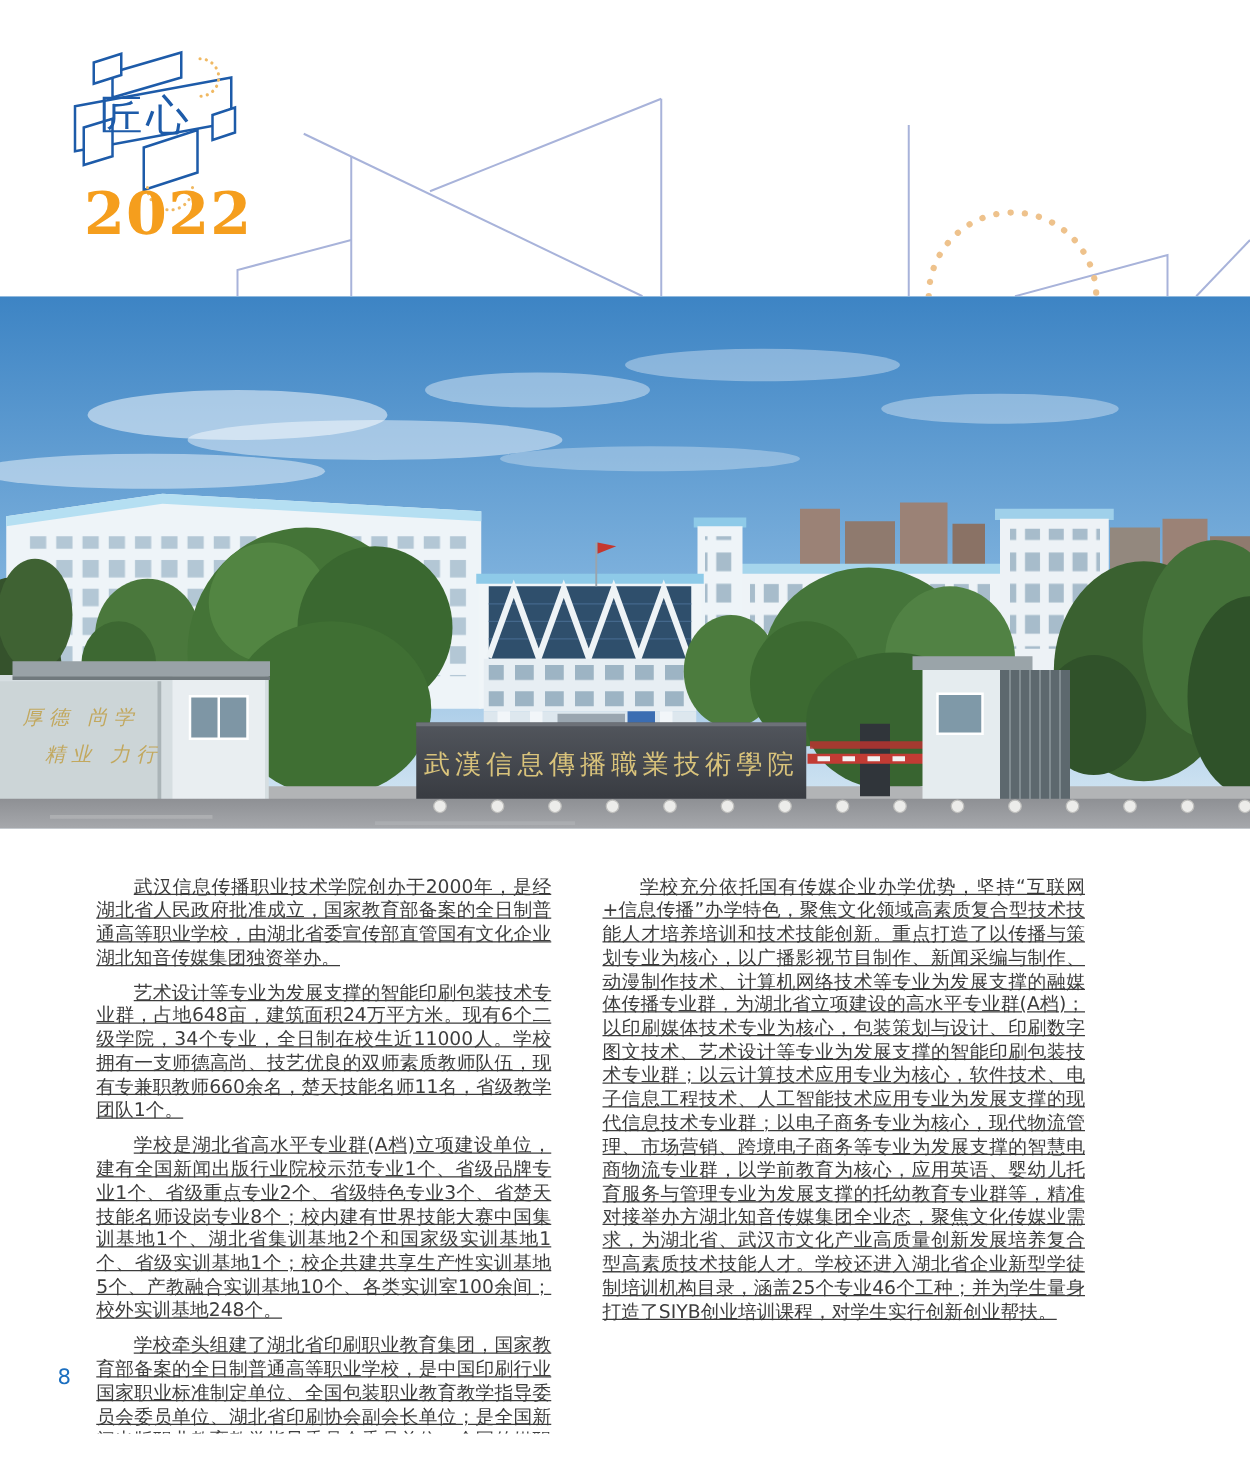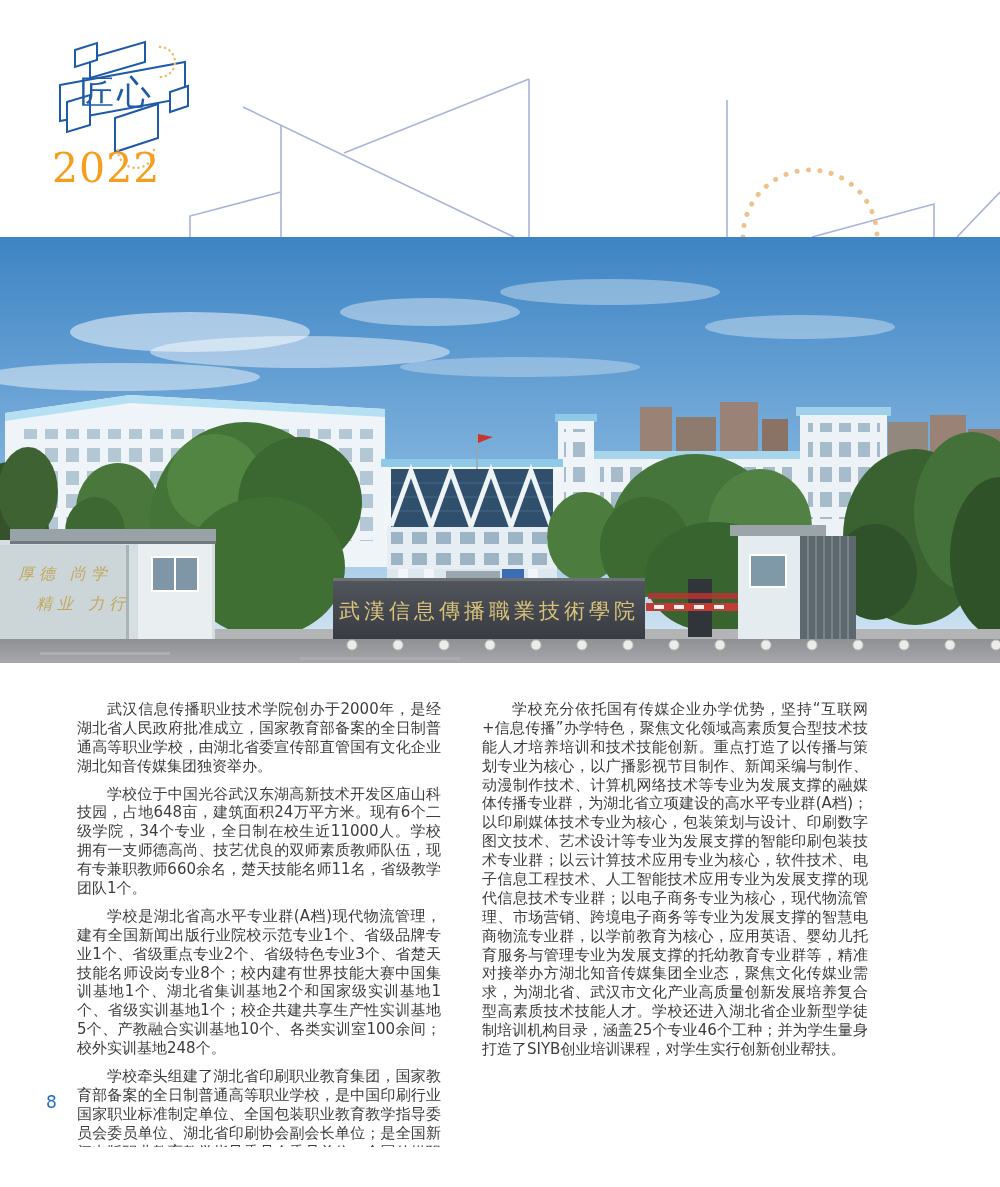--- a/index.html
+++ b/index.html
@@ -5,27 +5,27 @@
   html,body{margin:0;padding:0;background:#ffffff;}
   .page{
     position:relative;width:1000px;height:1147px;margin:0 auto;
     background:#ffffff;overflow:hidden;
     font-family:"DejaVu Sans","Liberation Sans",sans-serif;
   }
   .hdr-svg{position:absolute;left:0;top:0;width:1000px;height:237px;display:block;}
   .year{
     position:absolute;left:52px;top:148px;width:150px;
     font-family:"DejaVu Serif","Liberation Serif",serif;
-    font-weight:400;font-size:41px;letter-spacing:1px;color:#f59e1d;line-height:1;
+    font-weight:700;font-size:47px;letter-spacing:1px;color:#f59e1d;line-height:1;text-align:right;
   }
   .photo-svg{position:absolute;left:0;top:237px;width:1000px;height:426px;display:block;}
   .col{position:absolute;top:700px;color:#3c3c3c;font-size:15px;line-height:1.26;}
   .col-left{left:77px;width:364px;}
   .col-right{left:482px;width:386px;}
-  .col p{margin:0 0 9px 0;text-align:justify;}
+  .col p{margin:0 0 9px 0;text-align:justify;text-decoration:underline;}
   .col p.indent{text-indent:2em;}
   .pagenum{
     position:absolute;left:46px;top:1094px;
     color:#1c6fc0;font-size:17px;line-height:1;
   }
 </style>
 </head>
 <body>
 
 <div class="page">
@@ -239,22 +239,22 @@
       <circle cx="812" cy="408" r="5"></circle>
         <circle cx="858" cy="408" r="5"></circle>
       <circle cx="904" cy="408" r="5"></circle>
         <circle cx="950" cy="408" r="5"></circle>
       <circle cx="996" cy="408" r="5"></circle>
     </g>
   </svg>
 
   <div class="col col-left">
     <p class="indent">武汉信息传播职业技术学院创办于2000年，是经湖北省人民政府批准成立，国家教育部备案的全日制普通高等职业学校，由湖北省委宣传部直管国有文化企业湖北知音传媒集团独资举办。</p>
-    <p class="indent">学校位于中国光谷武汉东湖高新技术开发区庙山科技园，占地648亩，建筑面积24万平方米。现有6个二级学院，34个专业，全日制在校生近11000人。学校拥有一支师德高尚、技艺优良的双师素质教师队伍，现有专兼职教师660余名，楚天技能名师11名，省级教学团队1个。</p>
-    <p class="indent">学校是湖北省高水平专业群(A档)现代物流管理，建有全国新闻出版行业院校示范专业1个、省级品牌专业1个、省级重点专业2个、省级特色专业3个、省楚天技能名师设岗专业8个；校内建有世界技能大赛中国集训基地1个、湖北省集训基地2个和国家级实训基地1个、省级实训基地1个；校企共建共享生产性实训基地5个、产教融合实训基地10个、各类实训室100余间；校外实训基地248个。</p>
+    <p class="indent">艺术设计等专业为发展支撑的智能印刷包装技术专业群，占地648亩，建筑面积24万平方米。现有6个二级学院，34个专业，全日制在校生近11000人。学校拥有一支师德高尚、技艺优良的双师素质教师队伍，现有专兼职教师660余名，楚天技能名师11名，省级教学团队1个。</p>
+    <p class="indent">学校是湖北省高水平专业群(A档)立项建设单位，建有全国新闻出版行业院校示范专业1个、省级品牌专业1个、省级重点专业2个、省级特色专业3个、省楚天技能名师设岗专业8个；校内建有世界技能大赛中国集训基地1个、湖北省集训基地2个和国家级实训基地1个、省级实训基地1个；校企共建共享生产性实训基地5个、产教融合实训基地10个、各类实训室100余间；校外实训基地248个。</p>
     <p class="indent">学校牵头组建了湖北省印刷职业教育集团，国家教育部备案的全日制普通高等职业学校，是中国印刷行业国家职业标准制定单位、全国包装职业教育教学指导委员会委员单位、湖北省印刷协会副会长单位；是全国新闻出版职业教育教学指导委员会委员单位、全国传媒职业教育联盟理事单位、</p>
   </div>
 
   <div class="col col-right">
     <p class="indent">学校充分依托国有传媒企业办学优势，坚持“互联网+信息传播”办学特色，聚焦文化领域高素质复合型技术技能人才培养培训和技术技能创新。重点打造了以传播与策划专业为核心，以广播影视节目制作、新闻采编与制作、动漫制作技术、计算机网络技术等专业为发展支撑的融媒体传播专业群，为湖北省立项建设的高水平专业群(A档)；以印刷媒体技术专业为核心，包装策划与设计、印刷数字图文技术、艺术设计等专业为发展支撑的智能印刷包装技术专业群；以云计算技术应用专业为核心，软件技术、电子信息工程技术、人工智能技术应用专业为发展支撑的现代信息技术专业群；以电子商务专业为核心，现代物流管理、市场营销、跨境电子商务等专业为发展支撑的智慧电商物流专业群，以学前教育为核心，应用英语、婴幼儿托育服务与管理专业为发展支撑的托幼教育专业群等，精准对接举办方湖北知音传媒集团全业态，聚焦文化传媒业需求，为湖北省、武汉市文化产业高质量创新发展培养复合型高素质技术技能人才。学校还进入湖北省企业新型学徒制培训机构目录，涵盖25个专业46个工种；并为学生量身打造了SIYB创业培训课程，对学生实行创新创业帮扶。</p>
   </div>
 
   <div class="pagenum">8</div>
 
 </div>

